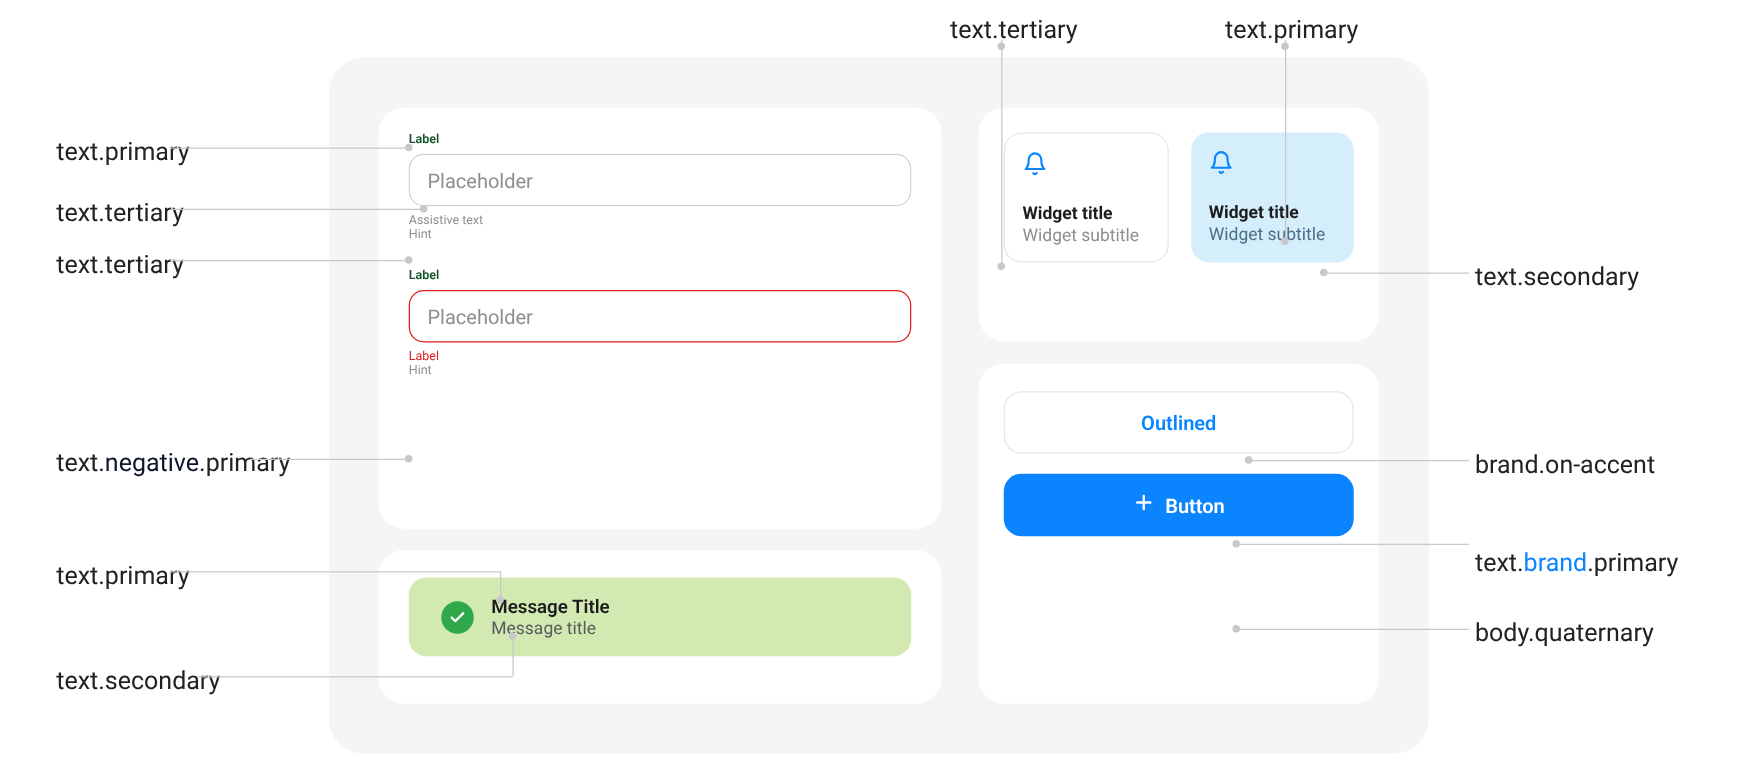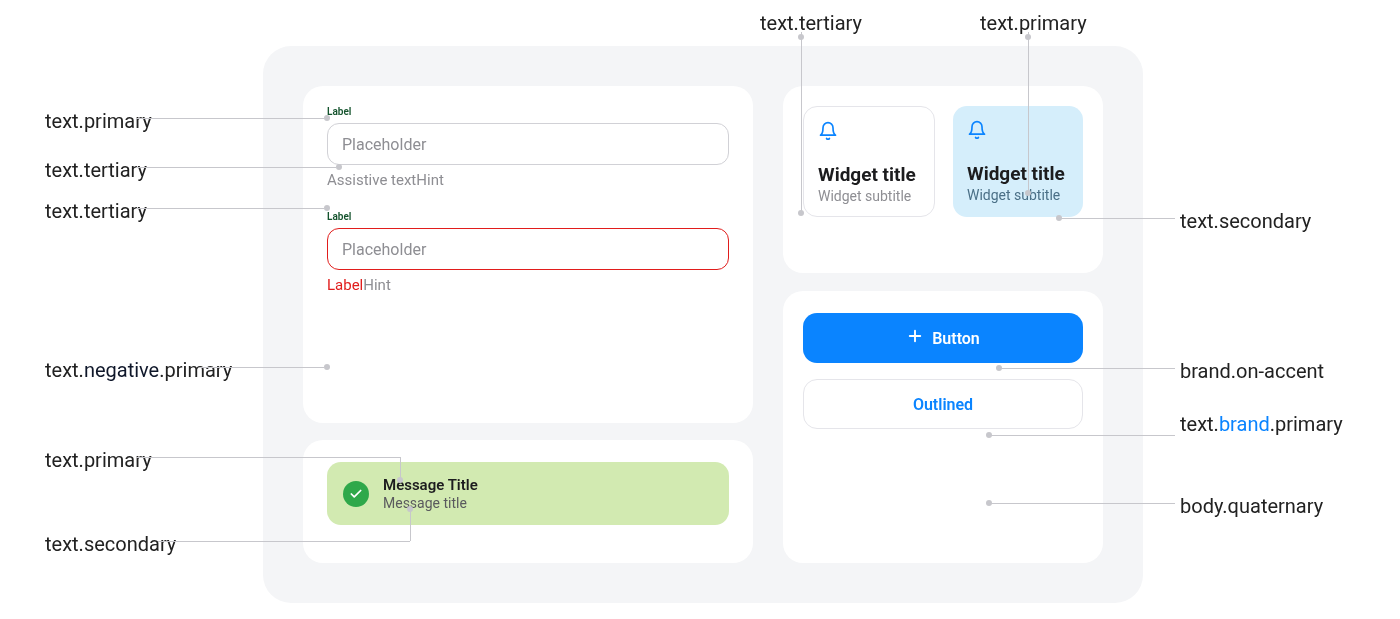--- a/index.html
+++ b/index.html
@@ -69,29 +69,30 @@
     color: #8e8e93;
     font-size: 16px;
     background: #fff;
   }
   .field-input.err { border-color: #e11d1c; }
   .assist-row {
     display: flex;
     justify-content: flex-start;
     margin-top: 6px;
     color: #8e8e93;
-    font-size: 15px;
+    font-size: 10px;
+    flex-direction: column;
   }
   .assist-row .error { color: #e11d1c; }
 
   
   .banner {
     background: #d2eab1;
     border-radius: 14px;
-    padding: 14px 16px;
+    padding: 14px 26px;
     display: flex;
     align-items: center;
     gap: 14px;
   }
   .check-badge {
     width: 26px; height: 26px; border-radius: 50%;
     background: #2fa84a;
     display: flex; align-items: center; justify-content: center;
   }
   .banner-title { font-weight: 600; color: #1c1c1e; font-size: 15px; }
@@ -100,21 +101,21 @@
   
   .widget-row { display: flex; gap: 18px; }
   .widget {
     flex: 1;
     border-radius: 14px;
     padding: 14px 14px 12px;
   }
   .widget.outline { border: 1px solid #e5e5ea; background: #fff; }
   .widget.filled  { background: #d5eefb; }
   .widget .icon { color: #0a84ff; margin-bottom: 18px; }
-  .widget-title { font-weight: 700; color: #1c1c1e; font-size: 19px; }
+  .widget-title { font-weight: 700; color: #1c1c1e; font-size: 14px; }
   .widget-sub   { color: #8e8e93; font-size: 14px; margin-top: 2px; }
   .widget.filled .widget-sub { color: #4a6f86; }
 
   
   .btn {
     height: 50px;
     border-radius: 14px;
     display: flex;
     align-items: center;
     justify-content: center;
@@ -190,32 +191,32 @@
               <path d="M13.7 21a2 2 0 0 1-3.4 0"></path>
             </svg>
         </div>
         <div class="widget-title">Widget title</div>
         <div class="widget-sub">Widget subtitle</div>
       </div>
     </div>
   </div>
 
   <div class="panel panel-buttons">
+    <div class="btn outlined">
+      <span>Outlined</span>
+    </div>
     <div class="btn primary">
       <span>
         <svg width="18" height="18" viewBox="0 0 24 24" fill="none" stroke="#fff" stroke-width="2.5" stroke-linecap="round">
             <line x1="12" y1="5" x2="12" y2="19"></line>
             <line x1="5" y1="12" x2="19" y2="12"></line>
           </svg>
       </span>
       <span>Button</span>
     </div>
-    <div class="btn outlined">
-      <span>Outlined</span>
-    </div>
   </div>
 
 </div>
 
 <div class="anno" style="left:45px; top:109px;">text.primary</div>
 <div class="hline" style="left:136px; top:118px; width:188px;"></div>
 <div class="dot" style="left:324px; top:115px;"></div>
 
 <div class="anno" style="left:45px; top:158px;">text.tertiary</div>
 <div class="hline" style="left:136px; top:167px; width:200px;"></div>
@@ -252,21 +253,21 @@
 <div class="dot" style="left:1025px; top:190px;"></div>
 
 <div class="anno" style="left:1180px; top:209px;">text.secondary</div>
 <div class="hline" style="left:1060px; top:218px; width:115px;"></div>
 <div class="dot" style="left:1056px; top:215px;"></div>
 
 <div class="anno" style="left:1180px; top:359px;">brand.on-accent</div>
 <div class="hline" style="left:1000px; top:368px; width:175px;"></div>
 <div class="dot" style="left:996px; top:365px;"></div>
 
-<div class="anno" style="left:1180px; top:412px;">
+<div class="anno" style="left:1180px; top:438px;">
   <span>text.</span><span class="brand">brand</span><span>.primary</span>
 </div>
 <div class="hline" style="left:990px; top:435px; width:185px;"></div>
 <div class="dot" style="left:986px; top:432px;"></div>
 
 <div class="anno" style="left:1180px; top:494px;">body.quaternary</div>
 <div class="hline" style="left:990px; top:503px; width:185px;"></div>
 <div class="dot" style="left:986px; top:500px;"></div>
 
 </body></html>

